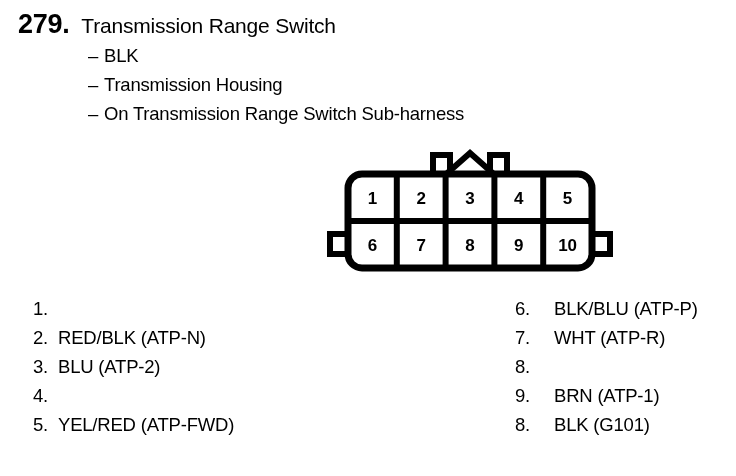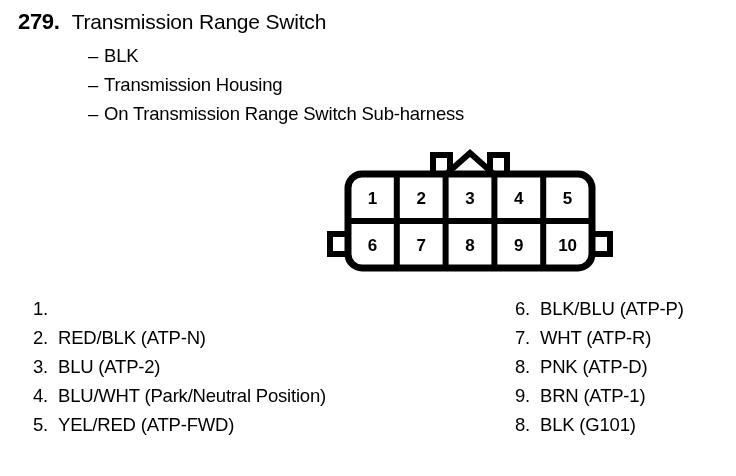--- a/index.html
+++ b/index.html
@@ -26,21 +26,21 @@
   }
   #title-row {
     position: absolute;
     left: 18px;
     top: 9px;
     display: flex;
     align-items: baseline;
     white-space: nowrap;
   }
   #title-number {
-    font-size: 22px;
+    font-size: 27px;
     font-weight: bold;
     letter-spacing: -0.3px;
   }
   #title-text {
     font-size: 21px;
     font-weight: normal;
     margin-left: 12px;
     letter-spacing: -0.2px;
   }
   .sub-line {
@@ -104,21 +104,21 @@
     letter-spacing: -0.2px;
   }
   #legend-column-left .legend-index { width: 48px; }
   #legend-column-right .legend-index { width: 62px; }
 
   .legend-label {
     font-size: 18.5px;
     letter-spacing: -0.2px;
   }
   #legend-column-left .legend-label { margin-left: 10px; }
-  #legend-column-right .legend-label { margin-left: 10px; }
+  #legend-column-right .legend-label { margin-left: 24px; }
 </style>
 </head>
 <body>
 
 <div id="header-block">
   <div id="title-row">
     <span id="title-number">279.</span>
     <span id="title-text">Transmission Range Switch</span>
   </div>
 
@@ -189,40 +189,38 @@
     <div class="legend-item">
       <span class="legend-index">2.</span>
       <span class="legend-label">RED/BLK (ATP-N)</span>
     </div>
     <div class="legend-item">
       <span class="legend-index">3.</span>
       <span class="legend-label">BLU (ATP-2)</span>
     </div>
     <div class="legend-item">
       <span class="legend-index">4.</span>
-      <span class="legend-label">BLU/WHT (Park/Neutral Position)</span>
     </div>
     <div class="legend-item">
       <span class="legend-index">5.</span>
       <span class="legend-label">YEL/RED (ATP-FWD)</span>
     </div>
   </div>
 
   <div class="legend-column" id="legend-column-right">
     <div class="legend-item">
       <span class="legend-index">6.</span>
       <span class="legend-label">BLK/BLU (ATP-P)</span>
     </div>
     <div class="legend-item">
       <span class="legend-index">7.</span>
       <span class="legend-label">WHT (ATP-R)</span>
     </div>
     <div class="legend-item">
       <span class="legend-index">8.</span>
-      <span class="legend-label">PNK (ATP-D)</span>
     </div>
     <div class="legend-item">
       <span class="legend-index">9.</span>
       <span class="legend-label">BRN (ATP-1)</span>
     </div>
     <div class="legend-item">
       <span class="legend-index">8.</span>
       <span class="legend-label">BLK (G101)</span>
     </div>
   </div>

